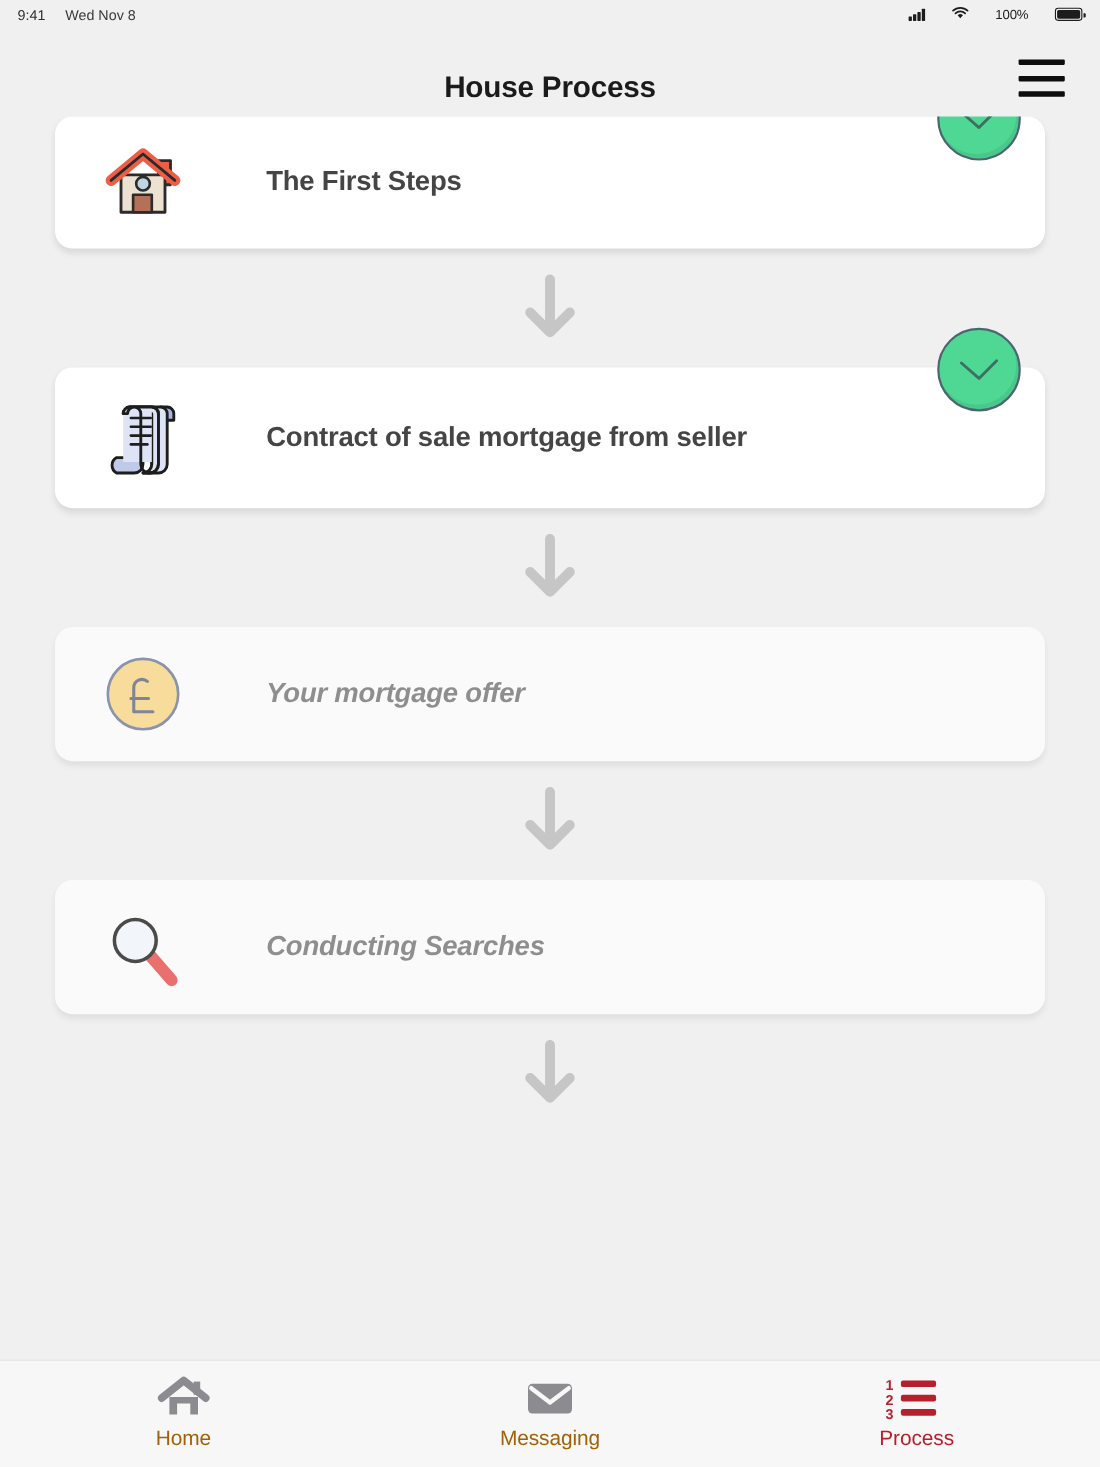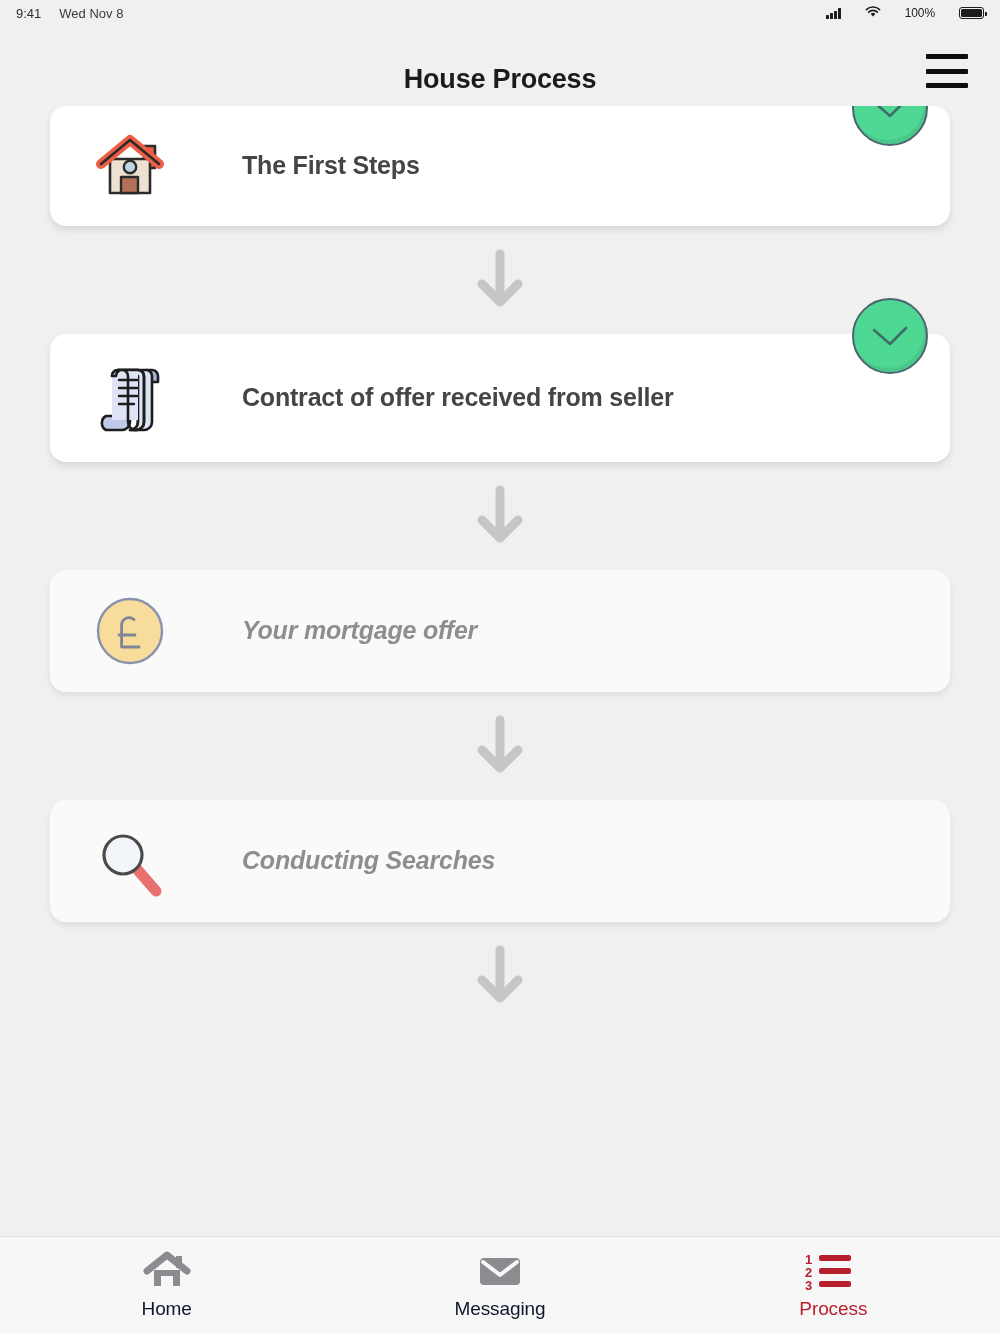--- a/index.html
+++ b/index.html
@@ -138,21 +138,21 @@
     display: flex;
   }
   .tab {
     flex: 1;
     display: flex; flex-direction: column;
     align-items: center; justify-content: center;
     gap: 7px;
     cursor: pointer;
   }
   .tab-icon { height: 40px; display: flex; align-items: center; justify-content: center; }
-  .tab-label { font-size: 19px; color: #0f172a; letter-spacing: -0.1px; }
+  .tab-label { font-size: 19px; color: #a16207; letter-spacing: -0.1px; }
   .tab.active .tab-label { color: #b81f2d; }
 </style>
 </head>
 <body>
 
 <div class="screen">
 
   <div class="statusbar">
     <div class="sb-left">
       <span class="sb-time">9:41</span>
@@ -230,21 +230,21 @@
             <rect x="22" y="12" width="26" height="50" fill="#DEE4F5" stroke="none"></rect>
             <path d="M22 18 a6 6 0 0 1 6 -6 h20 a6 6 0 0 1 6 6 v46 a8 8 0 0 1 -16 0 V18 a6 6 0 0 0 -6 -6 a6 6 0 0 0 -6 6 Z" fill="none" stroke="#1d1d1d" stroke-width="2.6" stroke-linejoin="round"></path>
             <g stroke="#1d1d1d" stroke-width="2.4" stroke-linecap="round">
               <line x1="29" y1="22" x2="47" y2="22"></line>
               <line x1="29" y1="30" x2="47" y2="30"></line>
               <line x1="29" y1="38" x2="47" y2="38"></line>
               <line x1="29" y1="46" x2="44" y2="46"></line>
             </g>
           </svg>
         </div>
-        <div class="card-label">Contract of offer received from seller</div>
+        <div class="card-label">Contract of sale mortgage from seller</div>
         <div class="check-badge">
           <svg width="44" height="28" viewBox="0 0 44 28">
             <path d="M6 8 L22 22 L38 6" fill="none" stroke="#3e6e66" stroke-width="2.6" stroke-linecap="round" stroke-linejoin="round"></path>
           </svg>
         </div>
       </div>
     </div>
 
     <div class="arrow">
       <svg width="56" height="64" viewBox="0 0 56 64">

